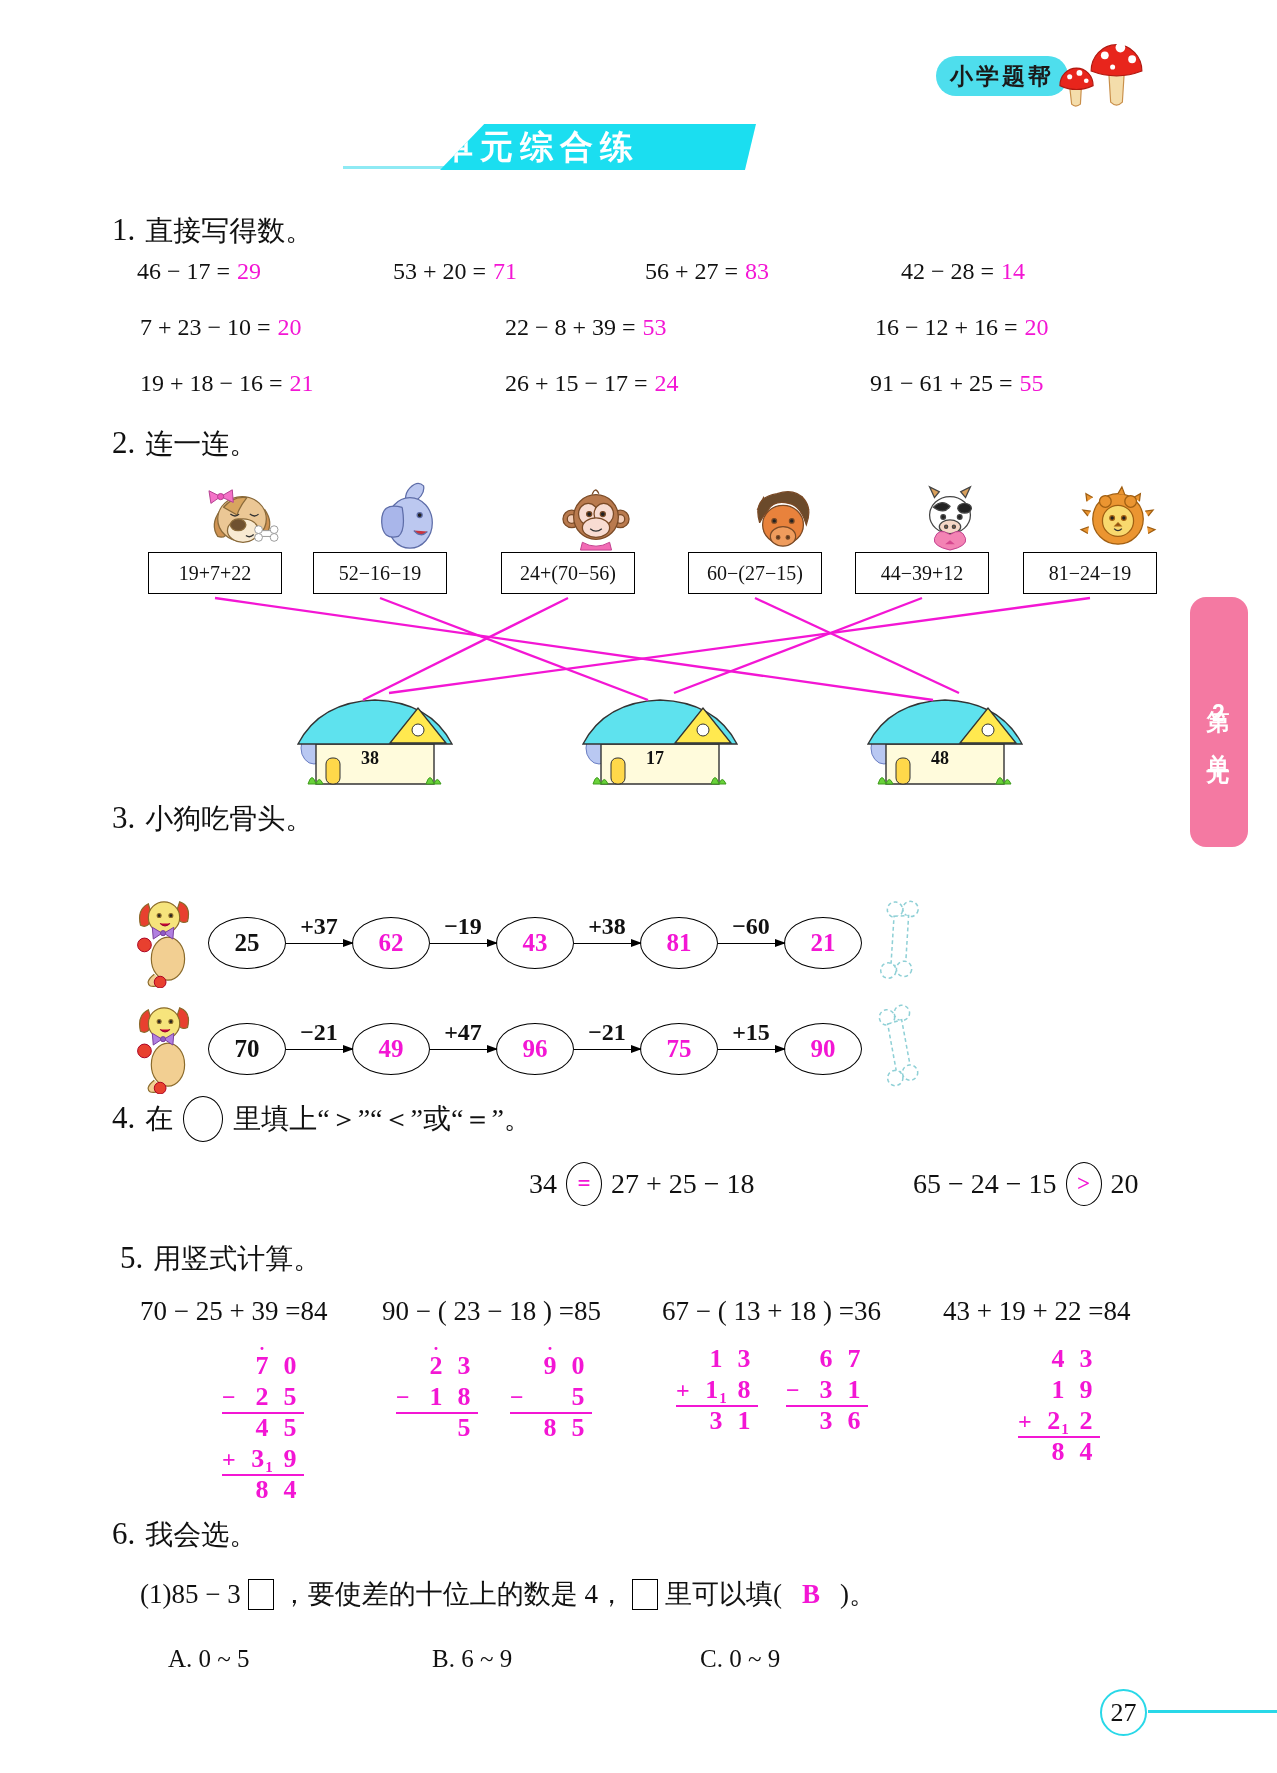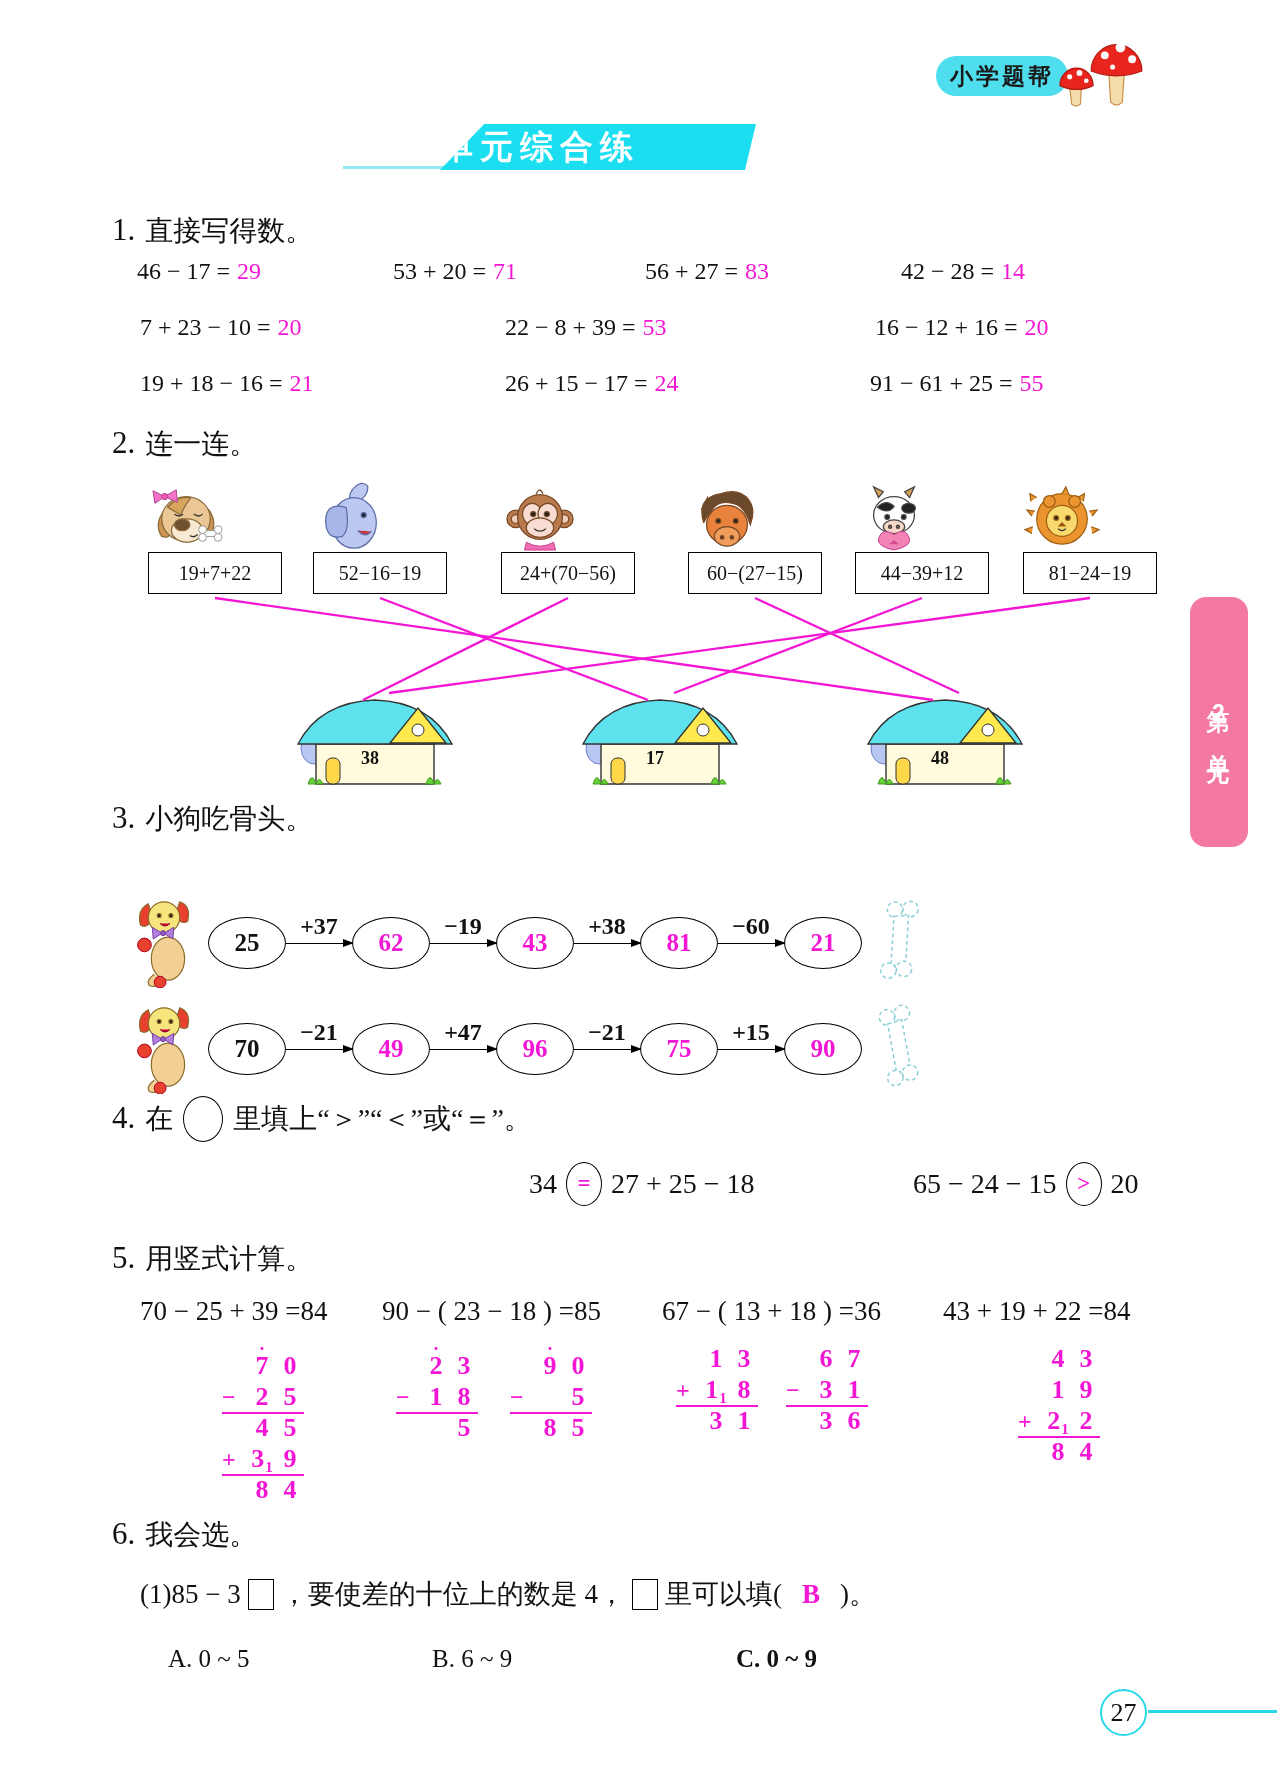--- a/index.html
+++ b/index.html
@@ -30,21 +30,21 @@
 
 .ph{font-size:28px;white-space:nowrap;}
 .ph .ph-num{font-size:31px;margin-right:10px;}
 
 #p1-rows{left:115px;top:258px;width:1100px;}
 .p1-row{position:relative;height:56px;}
 .eq{position:absolute;top:0;font-size:24px;white-space:nowrap;}
 .eq .ans,.mag{color:var(--mag);}
 .eq .ans{margin-left:7px;}
 
-.card{position:absolute;top:482px;width:134px;display:flex;flex-direction:column;align-items:flex-start;}
+.card{position:absolute;top:482px;width:134px;display:flex;flex-direction:column;align-items:flex-end;}
 .animal{height:70px;display:flex;align-items:flex-end;}
 .expr-box{width:134px;height:42px;border:1.6px solid #000;background:#fff;display:flex;
   align-items:center;justify-content:center;font-size:20px;white-space:nowrap;}
 #p2-lines{left:0;top:596px;width:1277px;height:112px;}
 .house{position:absolute;top:688px;width:170px;height:106px;}
 .house-num{position:absolute;left:0;right:10px;top:60px;text-align:center;font-size:18px;font-weight:bold;}
 
 .chain{position:absolute;left:130px;height:94px;display:flex;align-items:center;}
 .puppy{margin-right:6px;}
 .node{width:78px;height:52px;border:1.7px solid #000;border-radius:50%;display:flex;flex:none;
@@ -406,21 +406,21 @@
     </span>
     <span class="cmp" style="left: 913px;">
       <span>65 − 24 − 15</span>
       <span class="circ">
         <b>&gt;</b>
       </span>
       <span>20</span>
     </span>
   </div>
 
-<div class="abs ph" style="left:112px;top:1240px;"><span class="ph-num">5.</span><span>用竖式计算。</span></div>
+<div class="abs ph" style="left:120px;top:1240px;"><span class="ph-num">5.</span><span>用竖式计算。</span></div>
 <div id="p5-eqs" class="abs" style="left:0;top:1296px;width:1277px;height:42px;">
     <span class="p5eq" style="left: 140px;"><span class="expr">70 − 25 + 39 =</span><span class="ans">84</span></span>
     <span class="p5eq" style="left: 382px;"><span class="expr">90 − ( 23 − 18 ) =</span><span class="ans">85</span></span>
     <span class="p5eq" style="left: 662px;"><span class="expr">67 − ( 13 + 18 ) =</span><span class="ans">36</span></span>
     <span class="p5eq" style="left: 943px;"><span class="expr">43 + 19 + 22 =</span><span class="ans">84</span></span>
   </div>
 <div id="p5-blocks">
     <div class="vblock" style="left: 222px; top: 1352px;">
       <div class="vrow">
         <span class="vop"></span>
@@ -540,19 +540,19 @@
     </div>
   </div>
 
 <div class="abs ph" style="left:112px;top:1516px;"><span class="ph-num">6.</span><span>我会选。</span></div>
 <div id="p6-line" class="abs">
   <span>(1)</span><span>85 − 3</span><span class="sqbox"></span><span>，要使差的十位上的数是 4，</span><span class="sqbox"></span><span>里可以填(</span><span class="ansB">B</span><span>)。</span>
 </div>
 <div id="p6-choices" class="abs" style="left:0;top:1645px;width:1277px;height:40px;">
     <span class="choice" style="left: 168px;">A. 0 ~ 5</span>
     <span class="choice" style="left: 432px;">B. 6 ~ 9</span>
-    <span class="choice" style="left: 736px; font-weight: bold;">C. 0 ~ 9</span>
+    <span class="choice" style="left: 700px;">C. 0 ~ 9</span>
   </div>
 
 <div class="abs pagenum">
     <span>27</span>
   </div>
 <div class="abs pageline"></div>
 
 </body></html>

